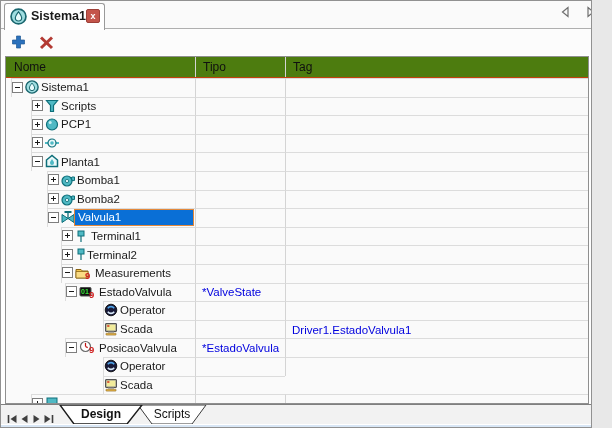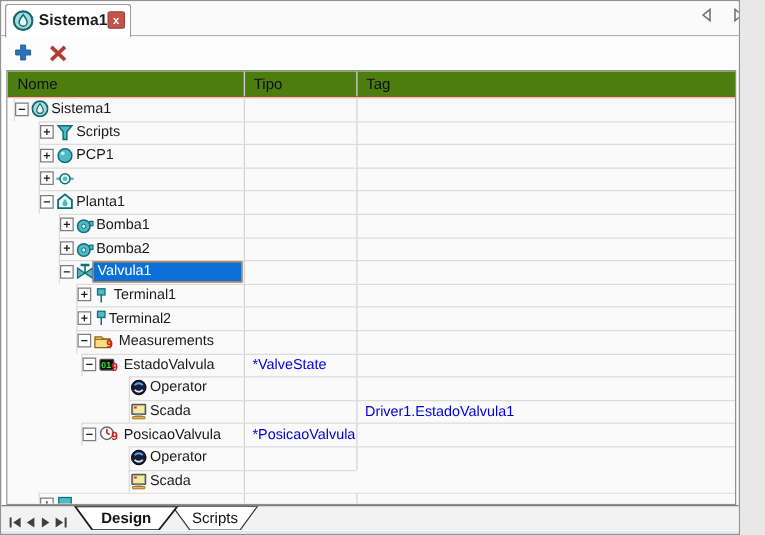--- a/index.html
+++ b/index.html
@@ -333,21 +333,21 @@
               <svg width="14" height="14" viewBox="0 0 14 14">
                 <circle cx="6.5" cy="6.5" r="5" fill="#FFFFFF" stroke="#6A6A6A" stroke-width="1.2"></circle>
                 <line x1="6.5" y1="6.5" x2="6.5" y2="2.9" stroke="#C01010" stroke-width="1.2"></line>
                 <line x1="6.5" y1="6.5" x2="8.7" y2="7.6" stroke="#C01010" stroke-width="1.2"></line>
               </svg>
             </span>
             <span class="badge" style="left: 83px;">9</span>
             <span class="lbl" style="left: 93px;">PosicaoValvula</span>
           </div>
           <div class="c tipo">
-            <span class="val">*PosicaoValvula</span>
+            <span class="val">*EstadoValvula</span>
           </div>
           <div class="c tag"></div>
         </div>
         <div class="trow">
           <div class="c nome">
             <div class="step" style="left: 97px;"></div>
             <span class="nicon" style="left: 98px;">
               <svg width="14" height="14" viewBox="0 0 14 14">
                 <circle cx="7" cy="7" r="5.8" fill="#181A38" stroke="#000" stroke-width="0.8"></circle>
                 <path d="M3.8 5.2 A4 4 0 0 1 10.2 5.2" stroke="#4FA3E8" stroke-width="1.6" fill="none"></path>

